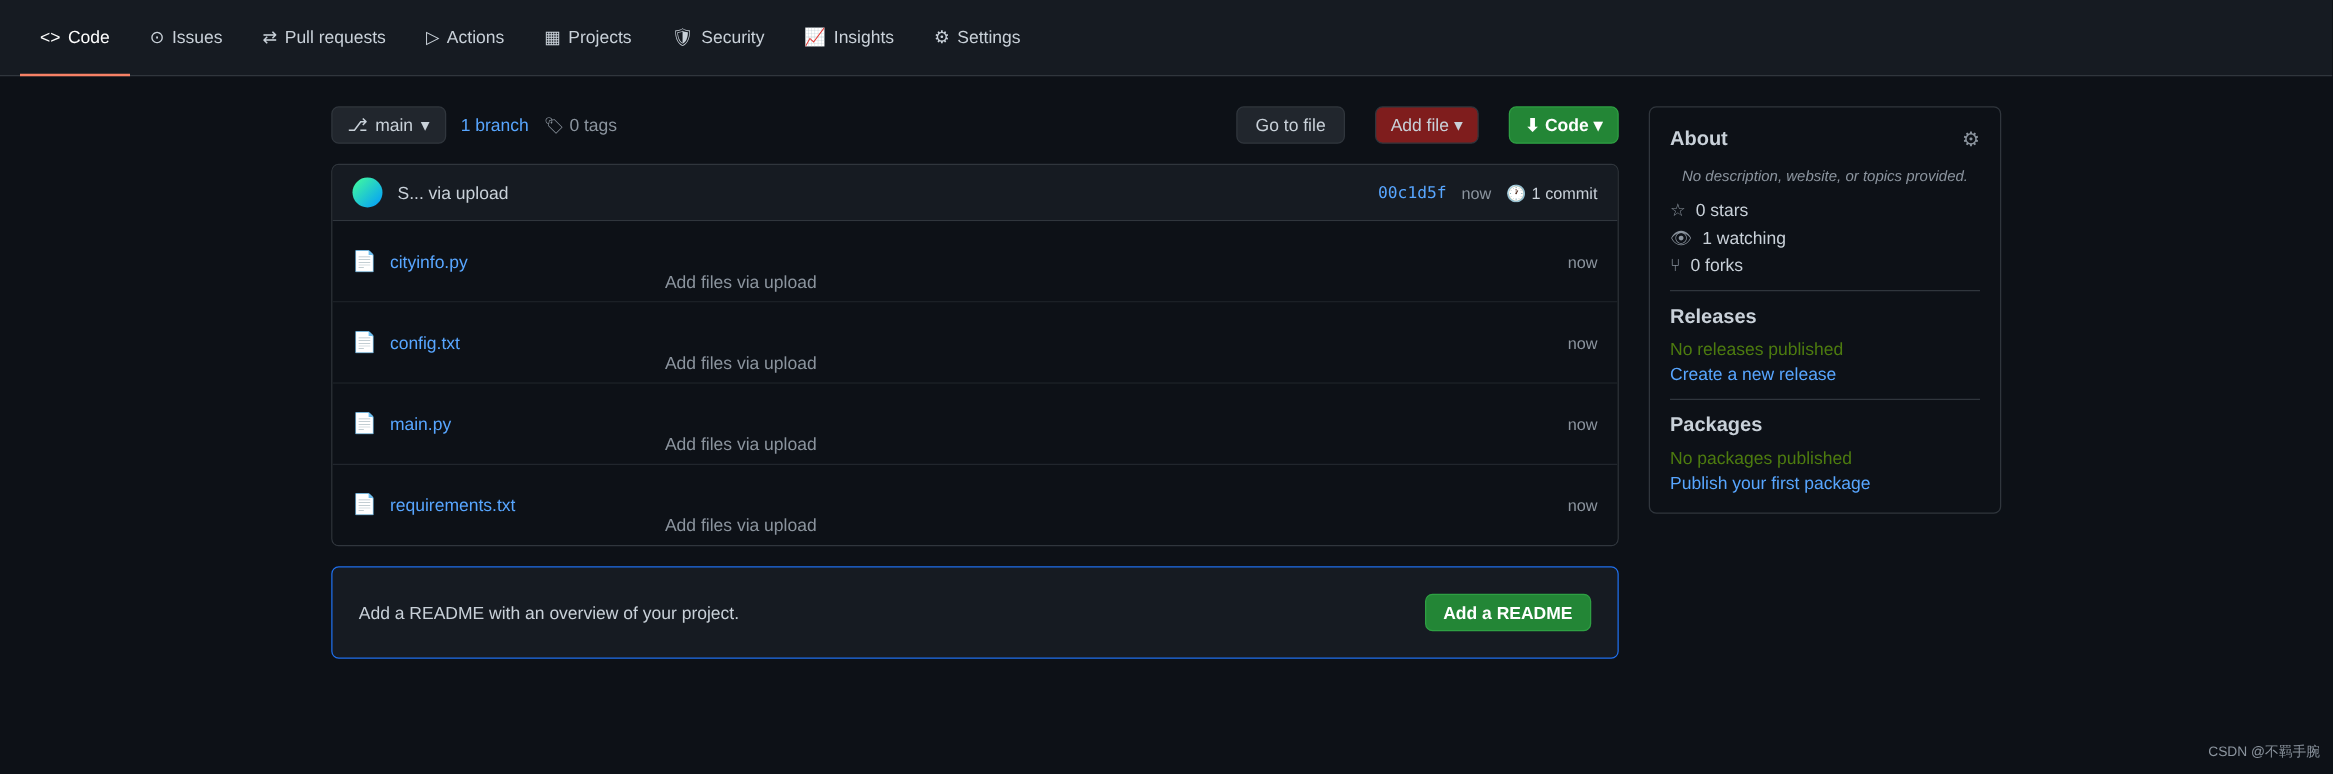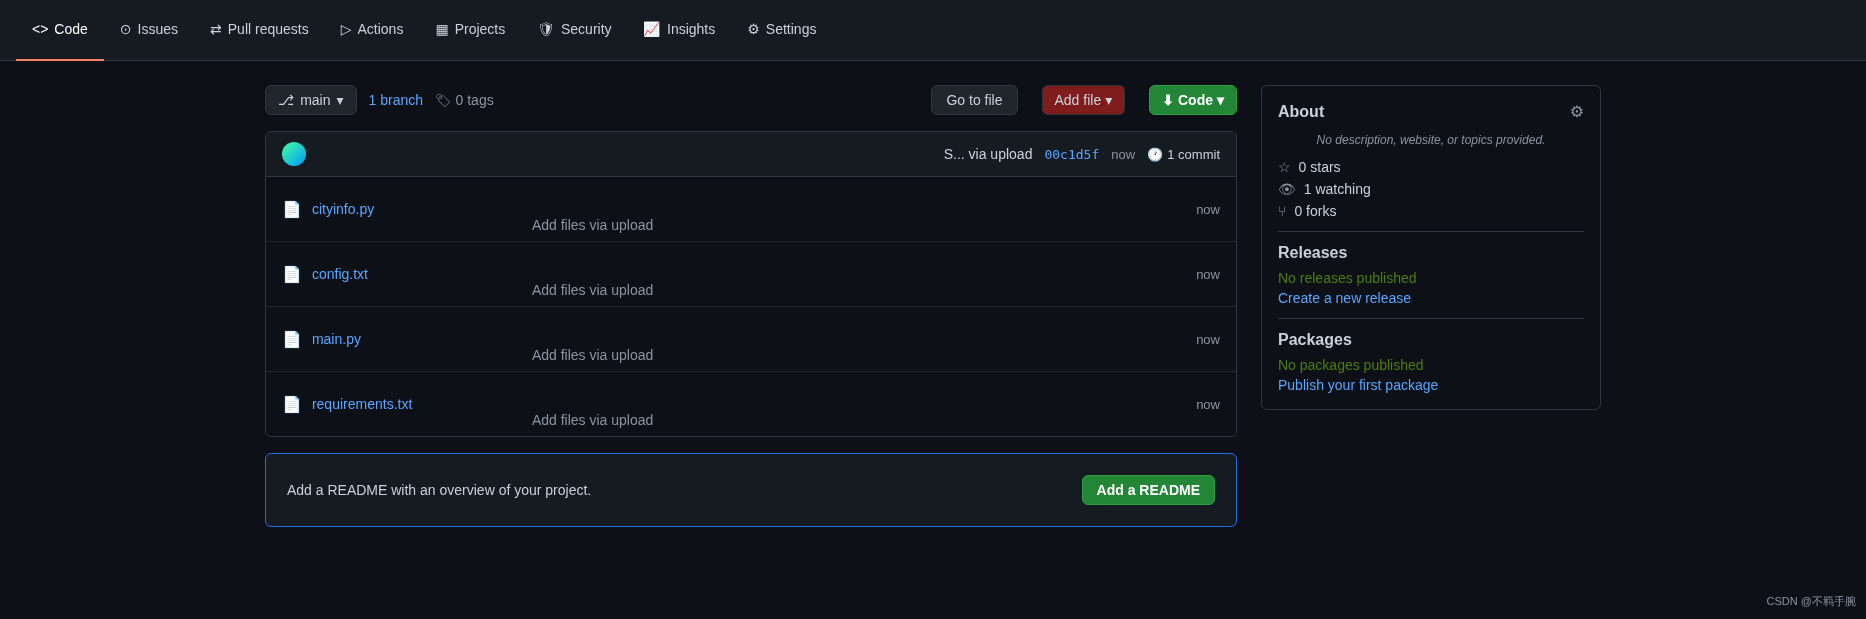--- a/index.html
+++ b/index.html
@@ -111,21 +111,20 @@
       border-radius: 6px;
       overflow: hidden;
     }
     .commit-row {
       display: flex;
       align-items: center;
       background: #161b22;
       padding: 10px 16px;
       border-bottom: 1px solid #30363d;
       gap: 12px;
-      text-align: right;
     }
     .avatar {
       width: 24px;
       height: 24px;
       border-radius: 50%;
       background: linear-gradient(135deg, #4f9, #09f);
       flex-shrink: 0;
     }
     .commit-msg {
       flex: 1;
@@ -176,21 +175,21 @@
       border-radius: 6px;
       color: #ffffff;
       padding: 6px 14px;
       cursor: pointer;
       font-size: 14px;
       font-weight: 600;
     }
 
     
     .right-sidebar {
-      width: 340px;
+      width: 282px;
       flex-shrink: 0;
     }
     .about-section {
       border: 1px solid #30363d;
       border-radius: 6px;
       padding: 16px;
       margin-bottom: 16px;
     }
     .about-header {
       display: flex;

